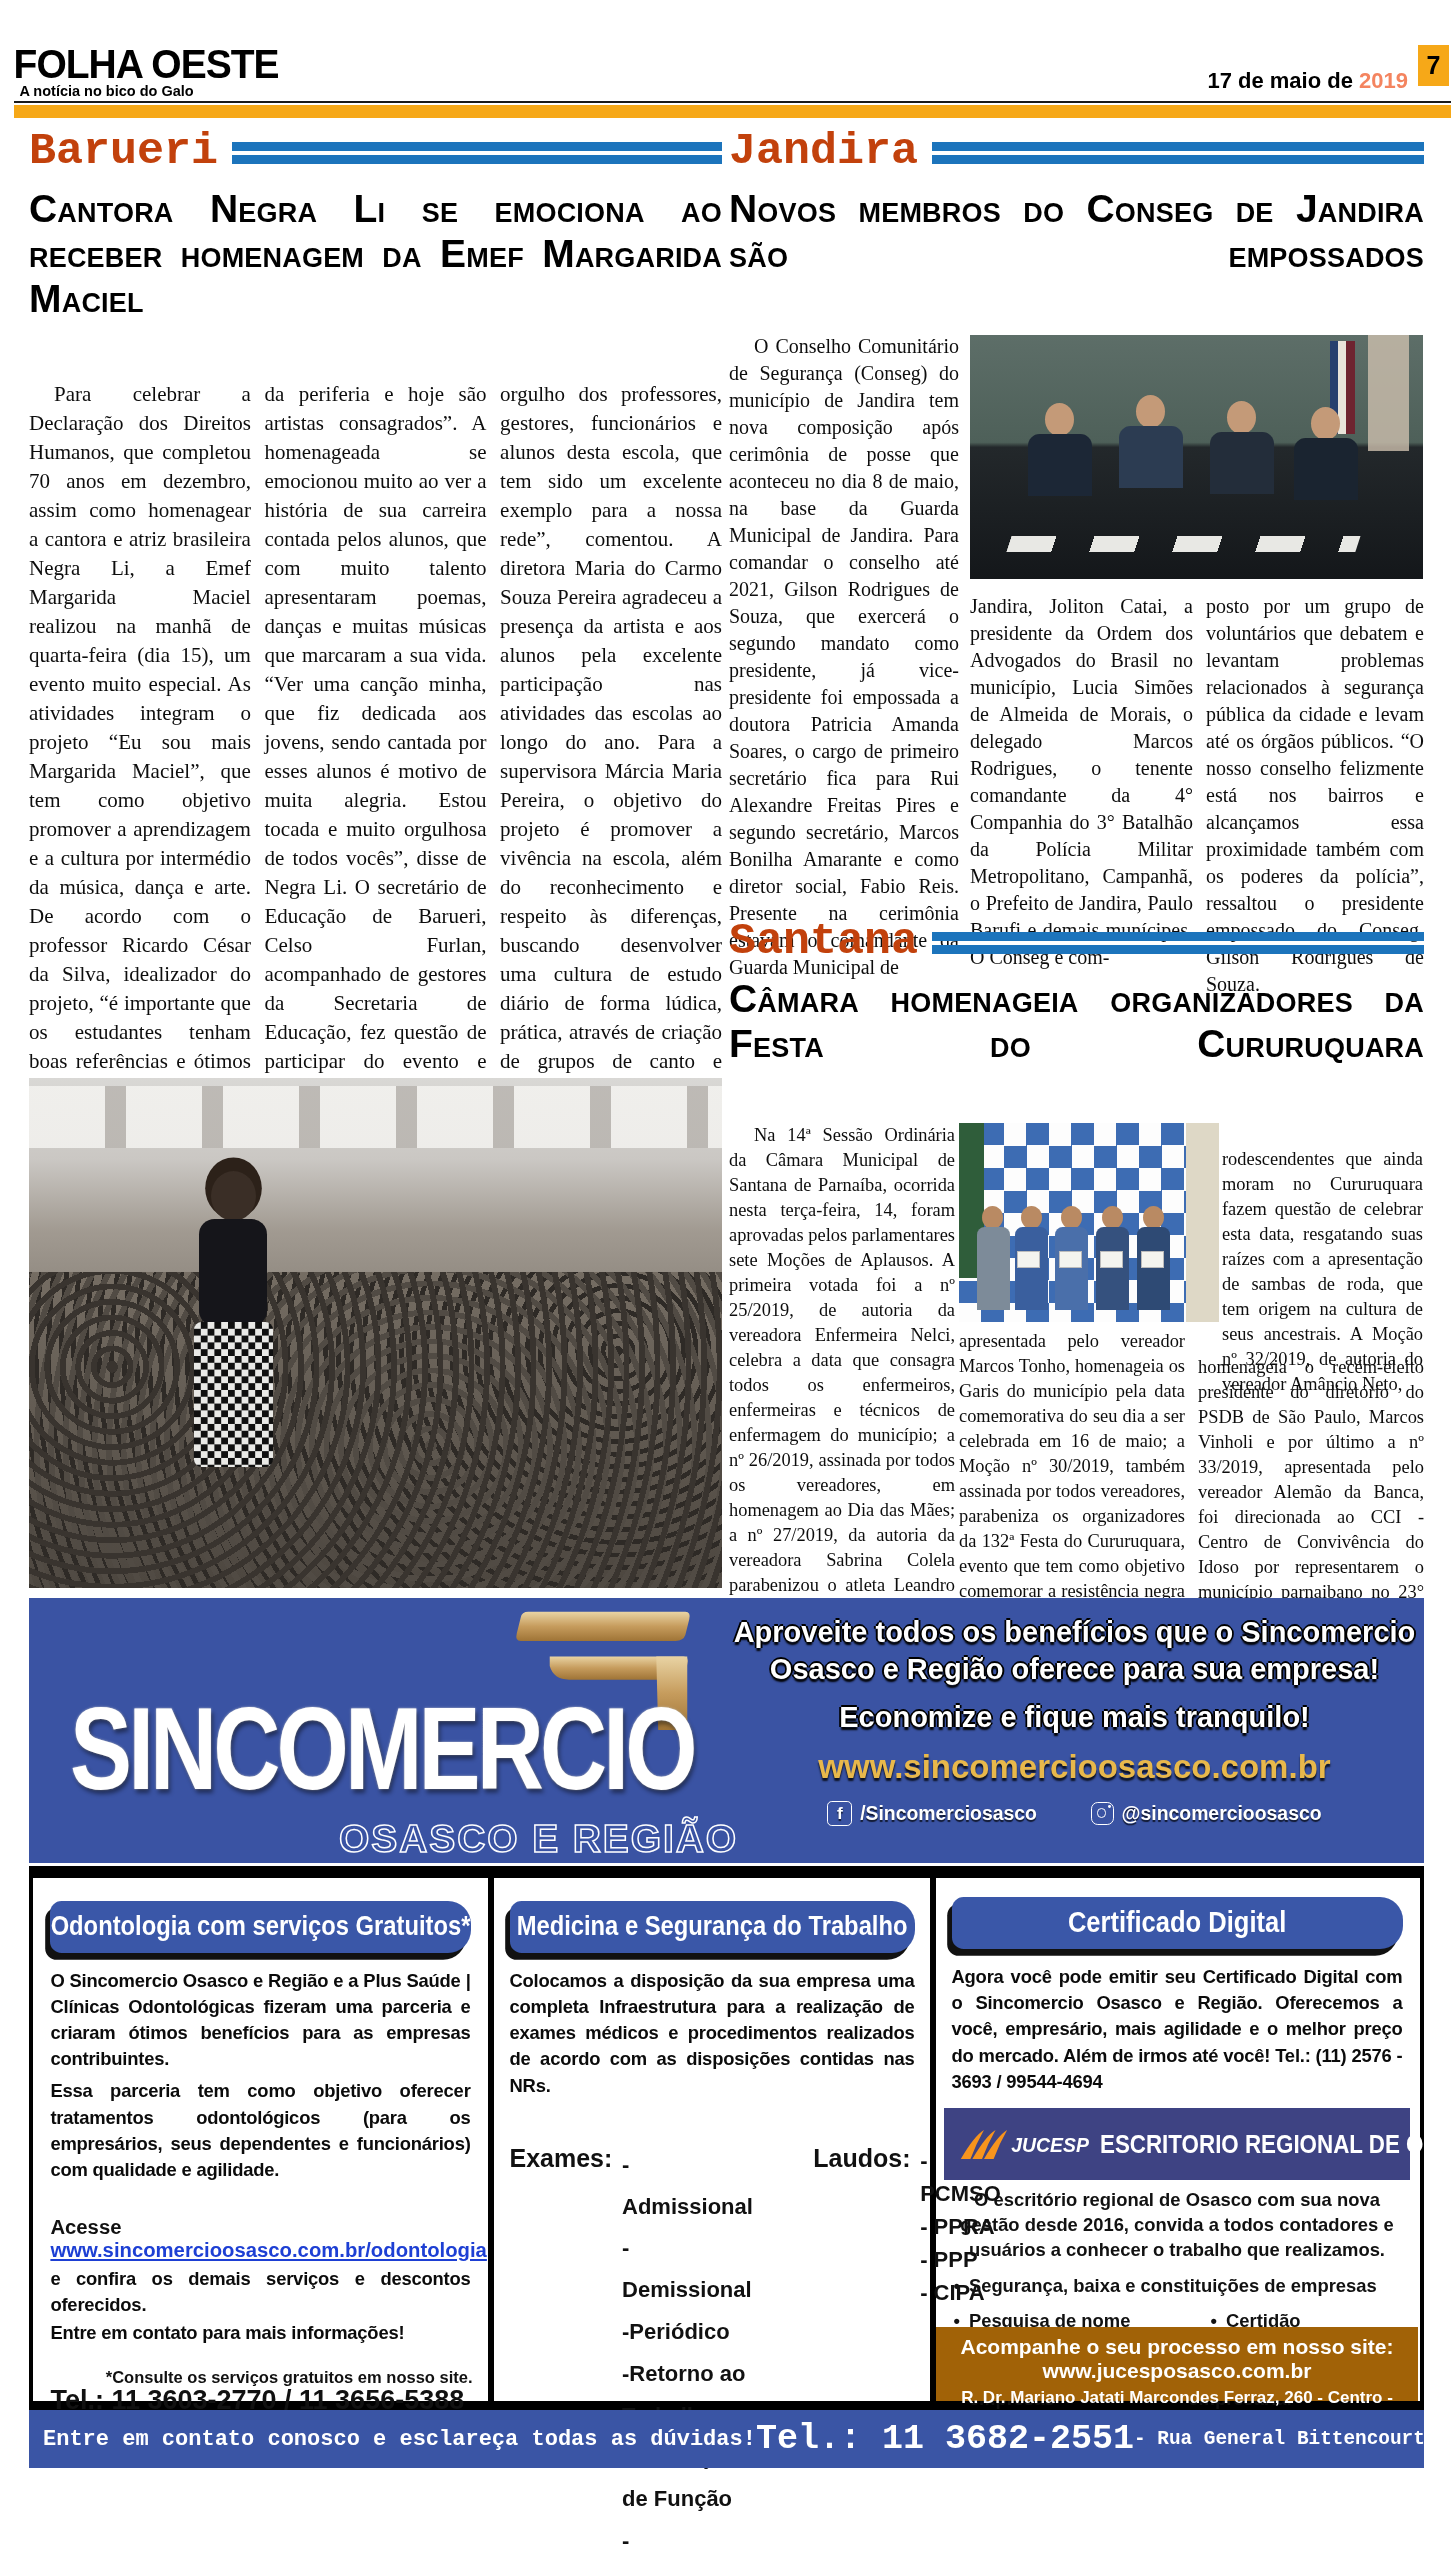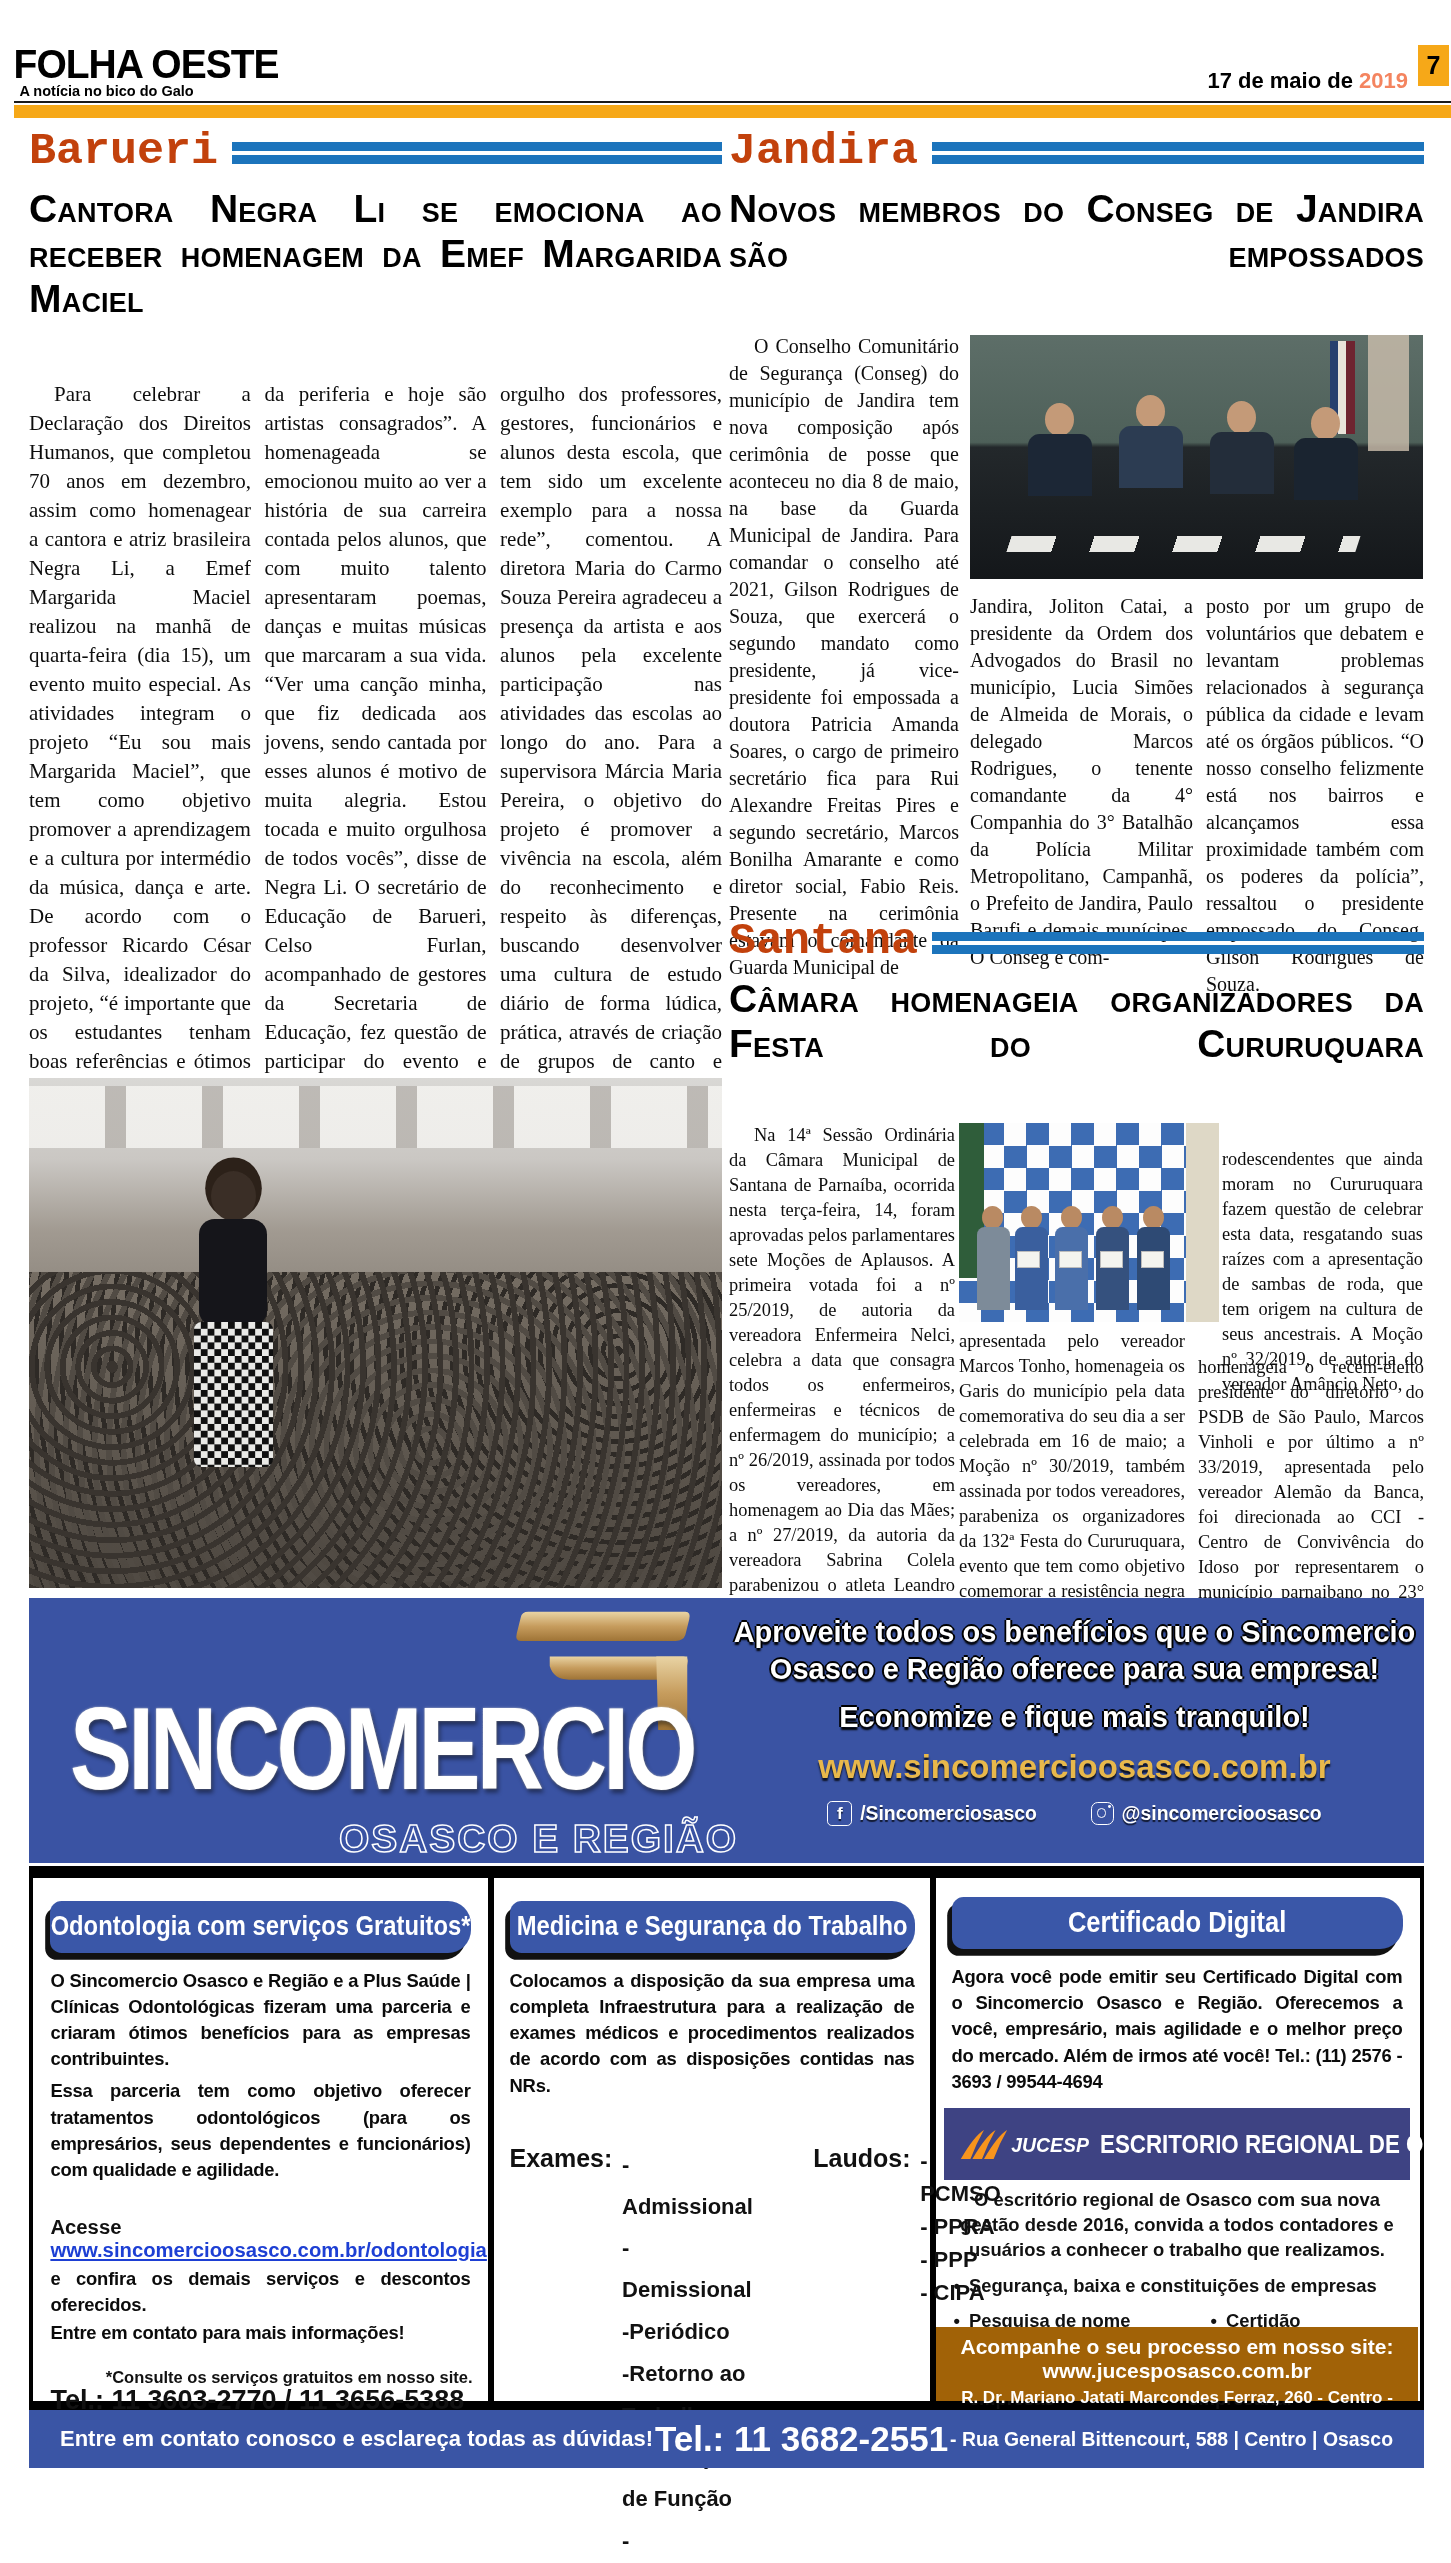--- a/index.html
+++ b/index.html
@@ -157,21 +157,21 @@
   .deadline{margin-top:13.6px;text-align:center;font-weight:bold;font-size:19px;}
   .deadline .red{color:#E8141B;}
   .jucesp-strip{position:absolute;left:0;right:0;bottom:0;height:74px;background:#a16207;
      color:#fff;text-align:center;padding-top:7.7px;box-sizing:border-box;}
   .strip1{font-weight:bold;font-size:21px;}
   .strip2{font-weight:bold;font-size:17px;margin-top:5.8px;}
 
   
   .footer{position:absolute;left:29px;top:2410px;width:1395px;height:58px;background:#3A55A5;
      display:flex;align-items:center;justify-content:space-between;box-sizing:border-box;
-     padding:0 31px;font-family:Liberation Sans, sans-serif;color:#fff;text-align:center;}
+     padding:0 14px;font-family:Liberation Mono, monospace;color:#fff;text-align:center;}
   .foot-t1{font-weight:bold;font-size:22px;white-space:nowrap;}
   .foot-tel{font-weight:bold;font-size:35px;white-space:nowrap;}
   .foot-addr{font-weight:bold;font-size:19.4px;white-space:nowrap;}
 </style>
 </head>
 <body>
 
 <div class="page">
 
   <div class="masthead">FOLHA OESTE</div>

